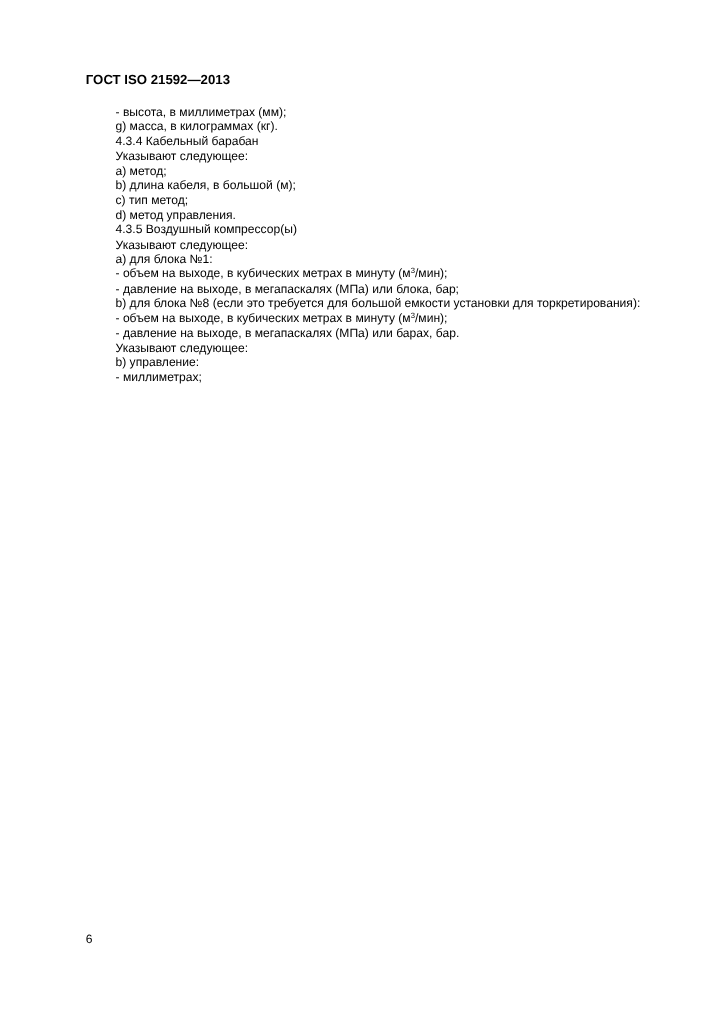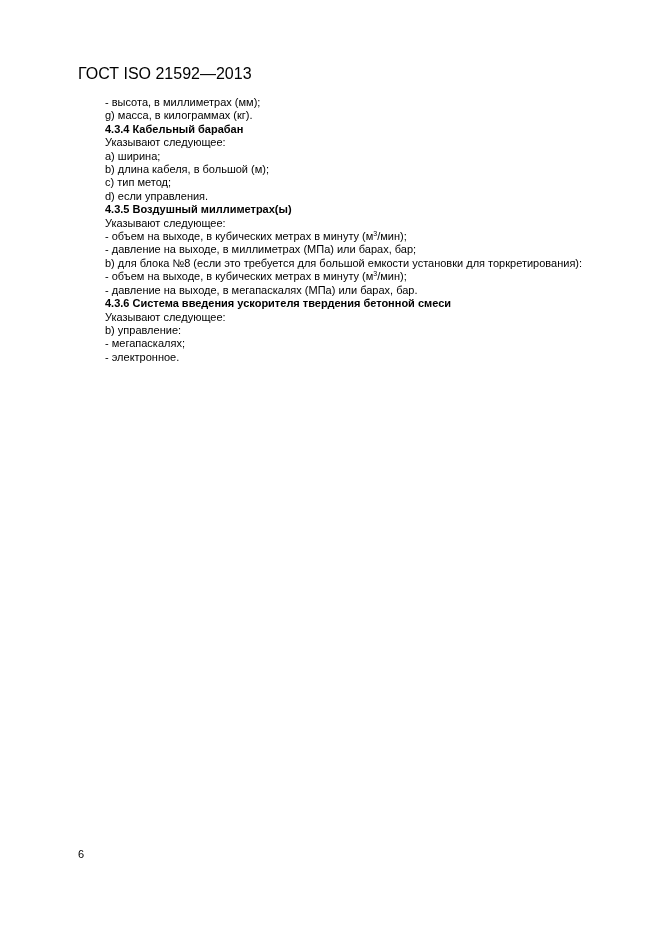--- a/index.html
+++ b/index.html
@@ -1,45 +1,44 @@
 <!DOCTYPE html>
 <html><head>
 <meta charset="utf-8">
 <style>
   html, body { margin:0; padding:0; background:#ffffff; }
   body { width:661px; height:936px; position:relative; overflow:hidden;
          font-family:"Liberation Sans", sans-serif; color:#000; }
-  .header { position:absolute; left:78px; top:65px; font-size:16px; font-weight:normal; }
+  .header { position:absolute; left:78px; top:65px; font-size:12px; font-weight:bold; }
   .content { position:absolute; left:105px; top:96px; font-size:11px; line-height:13.4px; }
   .line { white-space:nowrap; }
-  .bold { font-weight:bold; }
+  .bold { font-weight:normal; }
   sup { font-size:7px; line-height:0; vertical-align:4px; }
   .page-num { position:absolute; left:78px; top:848px; font-size:11px; }
 </style>
 </head>
 <body>
 
 <div class="header">ГОСТ ISO 21592—2013</div>
 
 <div class="content">
   <div class="line">-  высота, в миллиметрах (мм);</div>
   <div class="line">g)   масса, в килограммах (кг).</div>
   <div class="line bold">4.3.4  Кабельный барабан</div>
   <div class="line">Указывают следующее:</div>
-  <div class="line">a)  ширина;</div>
+  <div class="line">a)  метод;</div>
   <div class="line">b)  длина кабеля, в большой (м);</div>
   <div class="line">c)  тип метод;</div>
-  <div class="line">d)  если управления.</div>
-  <div class="line bold">4.3.5  Воздушный миллиметрах(ы)</div>
+  <div class="line">d)  метод управления.</div>
+  <div class="line bold">4.3.5  Воздушный компрессор(ы)</div>
   <div class="line">Указывают следующее:</div>
+  <div class="line">a)  для блока №1:</div>
   <div class="line"><span>-  объем на выходе, в кубических метрах в минуту (м</span><sup>3</sup><span>/мин);</span></div>
-  <div class="line">-  давление на выходе, в миллиметрах (МПа) или барах, бар;</div>
+  <div class="line">-  давление на выходе, в мегапаскалях (МПа) или блока, бар;</div>
   <div class="line">b)  для блока №8 (если это требуется для большой емкости установки для торкретирования):</div>
   <div class="line"><span>-  объем на выходе, в кубических метрах в минуту (м</span><sup>3</sup><span>/мин);</span></div>
   <div class="line">-  давление на выходе, в мегапаскалях (МПа) или барах, бар.</div>
-  <div class="line bold">4.3.6  Система введения ускорителя твердения бетонной смеси</div>
   <div class="line">Указывают следующее:</div>
   <div class="line">b)  управление:</div>
-  <div class="line">-  мегапаскалях;</div>
-  <div class="line">-  электронное.</div>
+  <div class="line">-  миллиметрах;</div>
 </div>
 
 <div class="page-num">6</div>
 
 </body></html>

